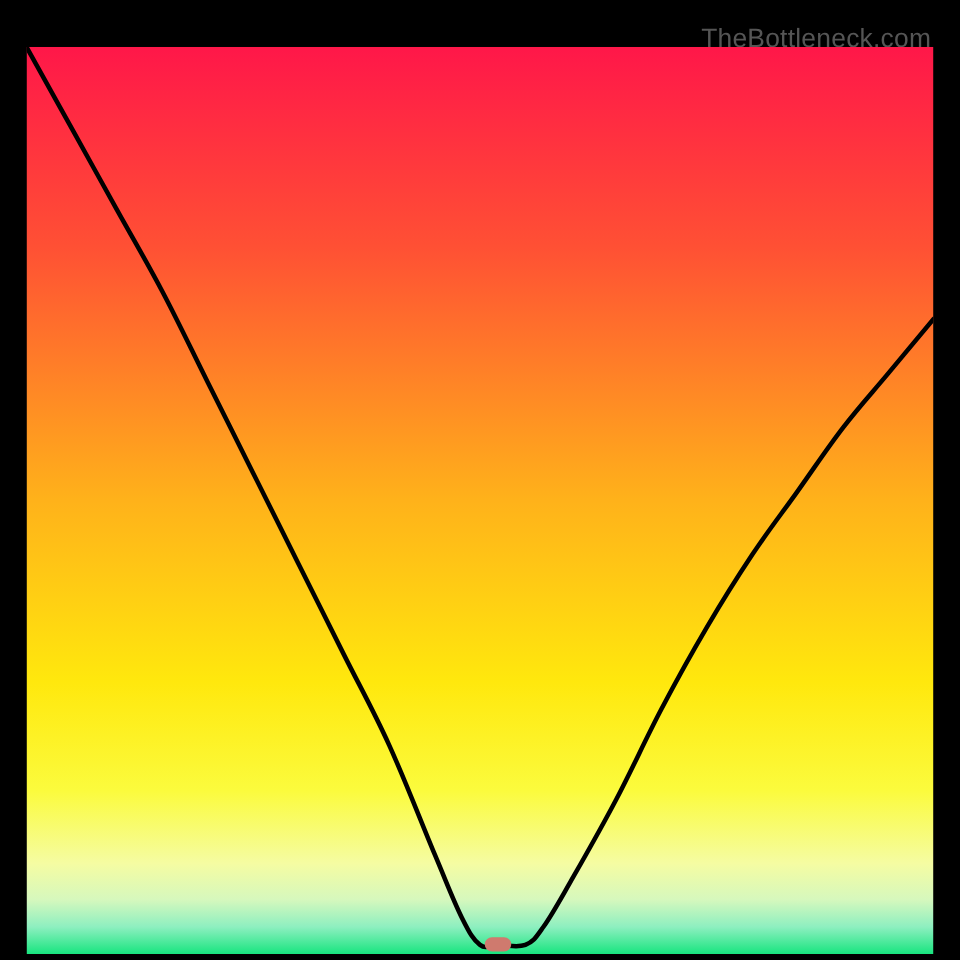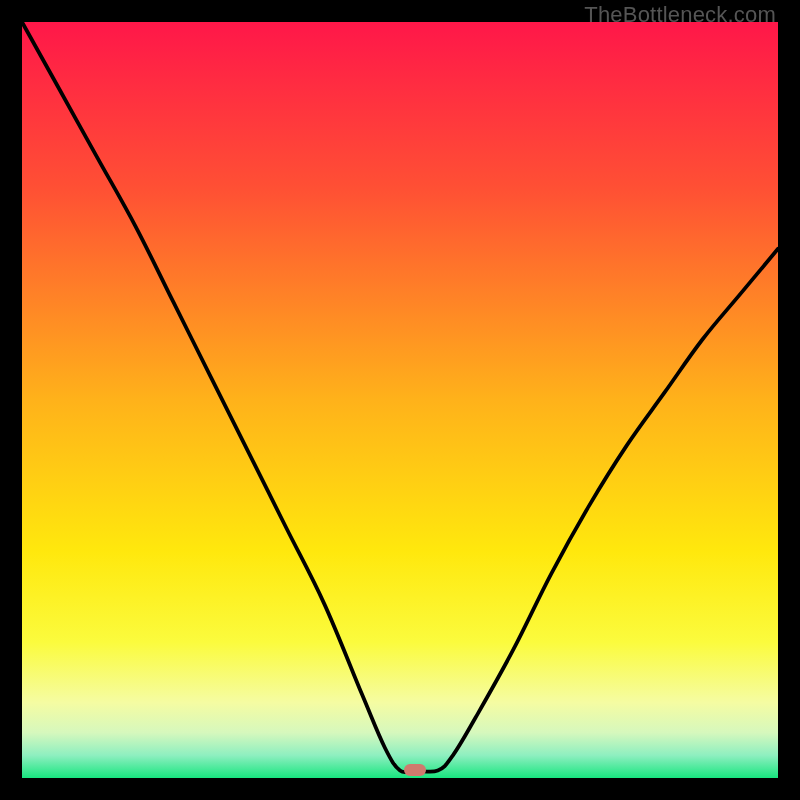--- a/index.html
+++ b/index.html
@@ -9,20 +9,21 @@
     height: 800px;
     background: #000;
     font-family: Arial, Helvetica, sans-serif;
     overflow: hidden;
   }
   .wrap {
     position: relative;
     width: 800px;
     height: 644px;
     background: #000;
+    margin-top: 17px;
   }
   .plot {
     position: absolute;
     left: 22px;
     top: 22px;
     width: 756px;
     height: 756px;
     overflow: hidden;
   }
   .gradient {

